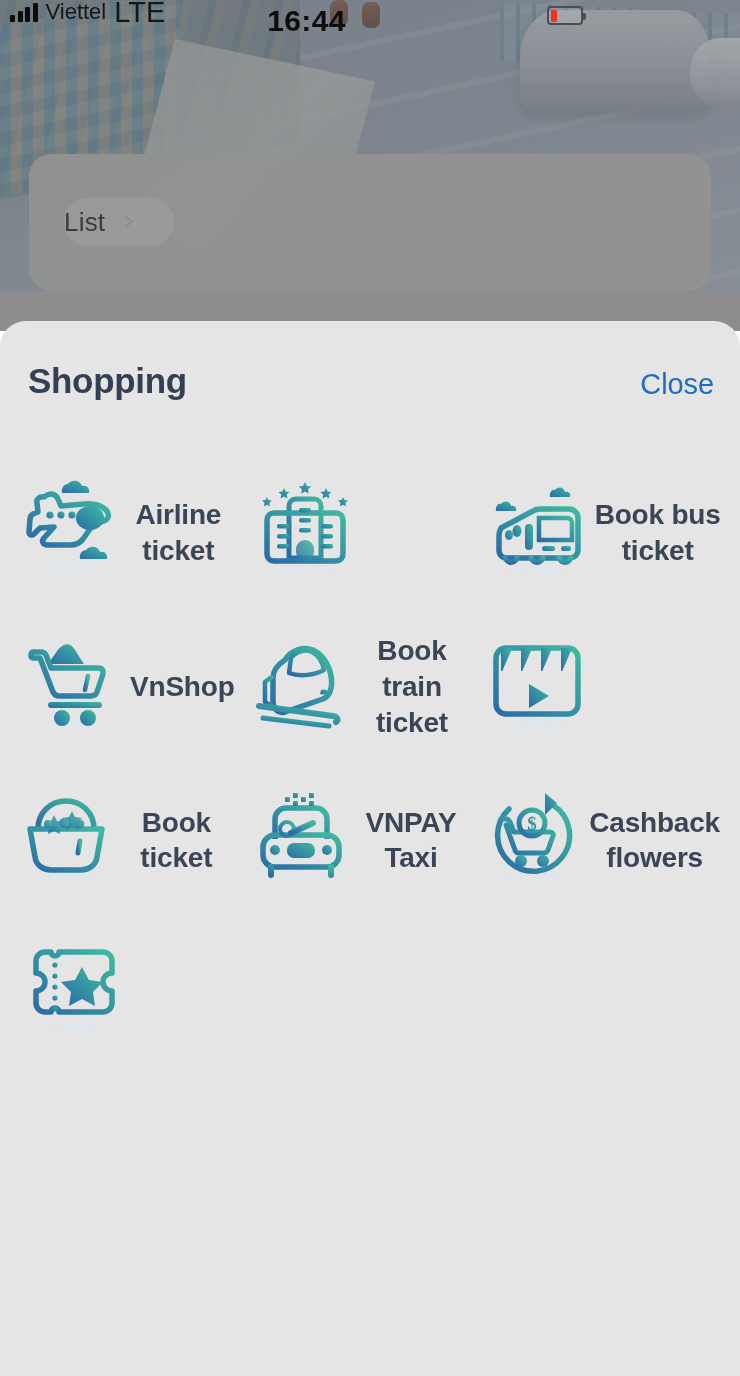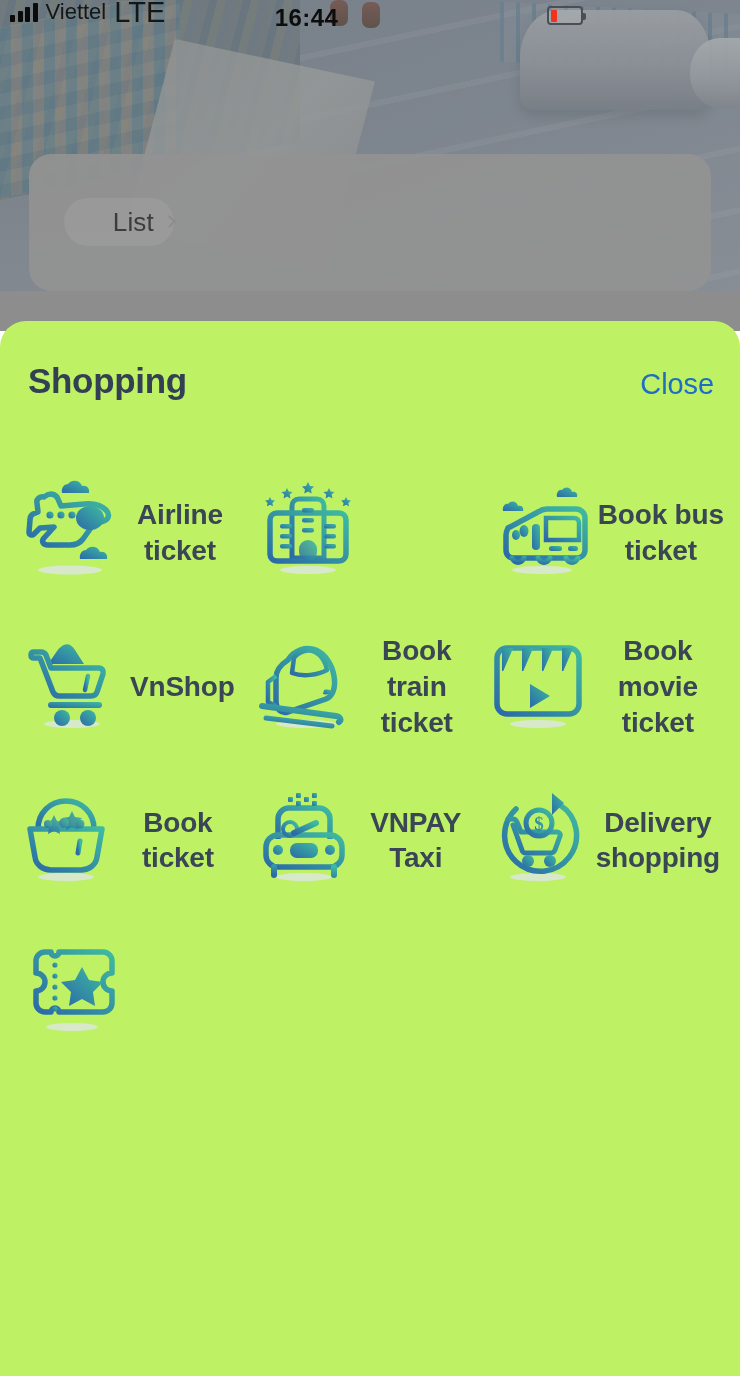--- a/index.html
+++ b/index.html
@@ -110,22 +110,22 @@
     border-radius: 22px;
   }
   .list-chip {
     position: absolute;
     left: 64px; top: 198px;
     width: 110px; height: 48px;
     border-radius: 24px;
     background: rgba(160,160,160,.55);
     display: flex;
     align-items: center;
-    justify-content: flex-end;
-    gap: 11px;
+    justify-content: flex-start;
+    gap: 17px;
   }
   .list-chip .chip-label {
     font-size: 26px;
     color: #3c3c3c;
     letter-spacing: .2px;
   }
   .chev {
     width: 9px; height: 9px;
     border-top: 2.4px solid #8d8d8d;
     border-right: 2.4px solid #8d8d8d;
@@ -161,21 +161,21 @@
   .sig-bars i:nth-child(3) { height: 15px; }
   .sig-bars i:nth-child(4) { height: 19px; }
   .carrier {
     font-size: 22px; color: #161616; line-height: 20px;
     font-family: "Liberation Sans", sans-serif;
   }
   .net-type { font-size: 29px; color: #161616; line-height: 20px; }
   .sb-time {
     position: absolute; left: 16px; right: 0; top: 4px;
     text-align: center;
-    font-size: 24px;
+    font-size: 30px;
     font-weight: 600;
     color: #0d0d0d;
     letter-spacing: .4px;
   }
   .battery {
     position: absolute; right: 14px; top: 6px;
     width: 36px; height: 19px;
     border: 2px solid #4a4f55;
     border-radius: 4px;
     background: rgba(255,255,255,.12);
@@ -192,21 +192,21 @@
     width: 6px; height: 12px;
     background: #f0321e;
     border-radius: 1px;
   }
 
   
   .sheet {
     position: absolute;
     left: 0; top: 321px;
     width: 740px; height: 1055px;
-    background: #bef264;
+    background: #e5e5e5;
     border-radius: 26px 26px 0 0;
     z-index: 20;
   }
   .sheet-header {
     position: relative;
     height: 120px;
     display: flex;
     align-items: center;
     justify-content: space-between;
     padding: 0 26px 0 28px;
@@ -461,21 +461,20 @@
             <path d="M11 40h82" stroke="url(#g6)" stroke-width="5"></path>
             <g clip-path="url(#cb)" fill="url(#g6)">
               <path d="M16 14l12 0 -12 28z"></path>
               <path d="M36 14l12 0 -12 28z"></path>
               <path d="M56 14l12 0 -12 28z"></path>
               <path d="M76 14l12 0 -12 28z"></path>
             </g>
             <path d="M44 52l20 12-20 12z" fill="url(#g6)"></path>
           </svg>
         </div>
-        <div class="tile-label">Book movie ticket</div>
       </div>
 
       <div class="tile">
         <div class="tile-icon">
           <svg width="104" height="100" viewBox="0 0 104 100">
             <defs>
               <linearGradient id="g7" x1="0" y1="1" x2="1" y2="0">
                 <stop offset="0" stop-color="#2a6aa8"></stop>
                   <stop offset="1" stop-color="#3fba9f"></stop>
               </linearGradient>
@@ -545,21 +544,21 @@
             <ellipse cx="52" cy="92" rx="28" ry="4" fill="#dfe6ec" opacity=".75"></ellipse>
             <path d="M74 20a36 36 0 1 1-44 4" fill="none" stroke="url(#g10)" stroke-width="5.5" stroke-linecap="round"></path>
             <path d="M66 8l12 10-12 12z" fill="url(#g10)"></path>
             <path d="M22 34h5c2 0 3 1 4 3l4 10h36c2 0 4 2 3 4l-5 14c-1 2-2 3-4 3H40c-2 0-4-1-4-3L27 40" fill="none" stroke="url(#g10)" stroke-width="5" stroke-linejoin="round" stroke-linecap="round"></path>
             <circle cx="42" cy="76" r="6" fill="url(#g10)"></circle>
             <circle cx="64" cy="76" r="6" fill="url(#g10)"></circle>
             <circle cx="53" cy="38" r="13" fill="none" stroke="url(#g10)" stroke-width="5"></circle>
             <text x="53" y="45" font-family="Liberation Serif, serif" font-size="19" font-weight="bold" text-anchor="middle" fill="url(#g10)">$</text>
           </svg>
         </div>
-        <div class="tile-label">Delivery shopping</div>
+        <div class="tile-label">Cashback flowers</div>
       </div>
 
       <div class="tile">
         <div class="tile-icon">
           <svg width="104" height="100" viewBox="0 0 104 100">
             <defs>
               <linearGradient id="g11" x1="0" y1="1" x2="1" y2="0">
                 <stop offset="0" stop-color="#2a6aa8"></stop>
                   <stop offset="1" stop-color="#3fba9f"></stop>
               </linearGradient>

